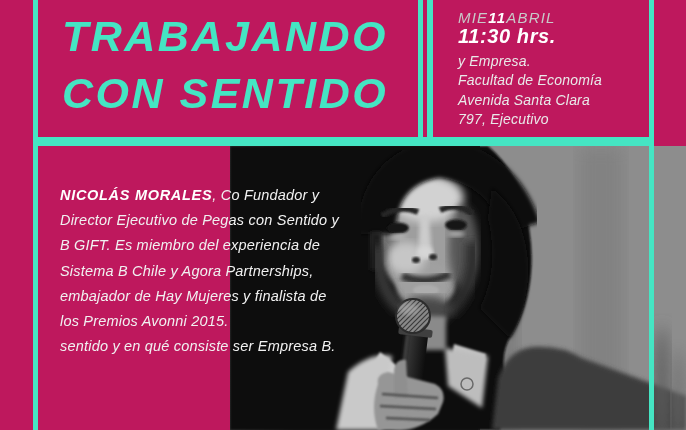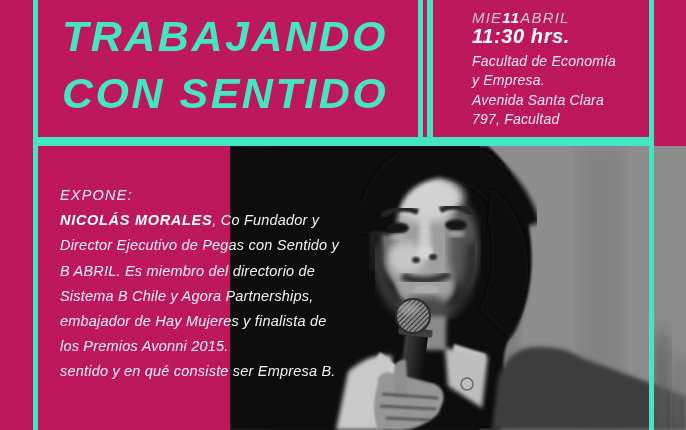--- a/index.html
+++ b/index.html
@@ -17,21 +17,21 @@
   .v-dateL     {left:427px; top:0;     width:6px;  height:137px;}
   .v-right     {left:649px; top:0;     width:5px;  height:430px; z-index:6;}
   .h-band      {left:33px;  top:137px; width:621px;height:9px;   z-index:5;}
   
   .title{
     position:absolute;left:62px;top:8px;z-index:4;
     color:#45e5c3;font-weight:bold;font-size:43px;line-height:57px;
     letter-spacing:2.5px;white-space:nowrap;
   }
   
-  .details{position:absolute;left:472px;top:8px;width:190px;z-index:4;color:#e9e9e9;}
+  .details{position:absolute;left:458px;top:8px;width:190px;z-index:4;color:#e9e9e9;}
   .d1{font-size:15px;line-height:19px;letter-spacing:1.2px;white-space:nowrap;}
   .d1 .dim{color:#c9c9c9;font-weight:normal;}
   .d1 .num{color:#ffffff;font-weight:bold;}
   .time{font-size:20px;line-height:19px;font-weight:bold;color:#ffffff;letter-spacing:0.6px;}
   .venue{margin-top:6px;font-size:14px;line-height:19.3px;letter-spacing:0.2px;color:#e9e9e9;}
   
   .speaker{
     position:absolute;left:60px;top:183px;z-index:4;
     color:#f1f1f1;font-size:14.5px;line-height:25.2px;letter-spacing:0.2px;
     white-space:nowrap;
@@ -147,33 +147,32 @@
     <div>TRABAJANDO</div>
     <div>CON SENTIDO</div>
   </div>
 
   <div class="details">
     <div class="d1">
       <span class="dim">MIE</span><span class="num">11</span><span class="dim">ABRIL</span>
     </div>
     <div class="time">11:30 hrs.</div>
     <div class="venue">
+      <div>y Empresa.</div>
       <div>Facultad de Economía</div>
-      <div>y Empresa.</div>
       <div>Avenida Santa Clara</div>
-      <div>797, Facultad</div>
+      <div>797, Ejecutivo</div>
     </div>
   </div>
 
   <div class="speaker">
-    <div class="label">EXPONE:</div>
     <div>
       <span class="name">NICOLÁS MORALES</span><span>, Co Fundador y</span>
     </div>
     <div>Director Ejecutivo de Pegas con Sentido y</div>
-    <div>B ABRIL. Es miembro del directorio de</div>
+    <div>B GIFT. Es miembro del experiencia de</div>
     <div>Sistema B Chile y Agora Partnerships,</div>
     <div>embajador de Hay Mujeres y finalista de</div>
     <div>los Premios Avonni 2015.</div>
     <div>sentido  y en qué consiste ser Empresa B.</div>
   </div>
 
 </div>
 
 </body></html>

